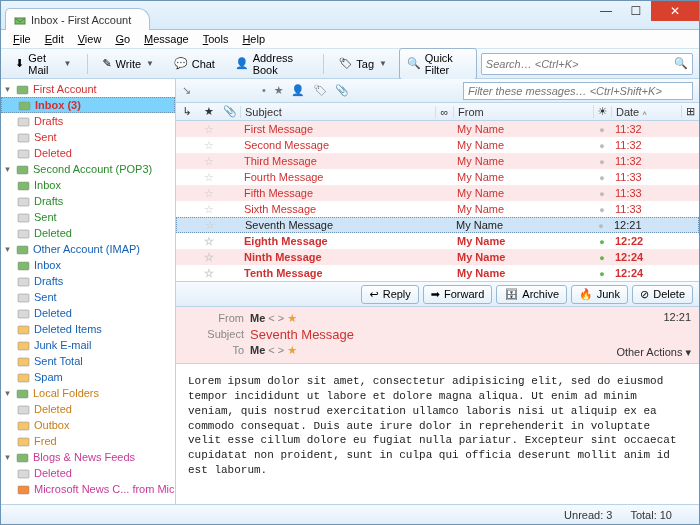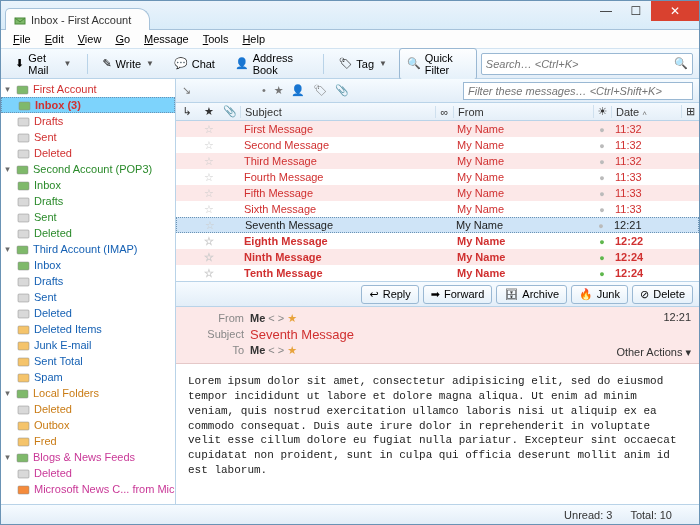--- a/index.html
+++ b/index.html
@@ -250,21 +250,21 @@
           </span>
           <span style="">Deleted</span>
         </div>
         <div class="s-row acct c-blue">
           <span class="tw">▾</span>
           <span class="ic">
             <svg width="13" height="13">
               <rect x="1" y="3" width="11" height="8" rx="1" fill="#7fb96b" stroke="#888" stroke-width="0.5"></rect>
             </svg>
           </span>
-          <span>Third Account (IMAP)</span>
+          <span>Other Account (IMAP)</span>
         </div>
         <div class="s-row indent c-blue">
           <span class="ic">
             <svg width="13" height="13">
               <rect x="1" y="3" width="11" height="8" rx="1" fill="#7fb96b" stroke="#888" stroke-width="0.5"></rect>
             </svg>
           </span>
           <span style="">Inbox</span>
         </div>
         <div class="s-row indent c-blue">

